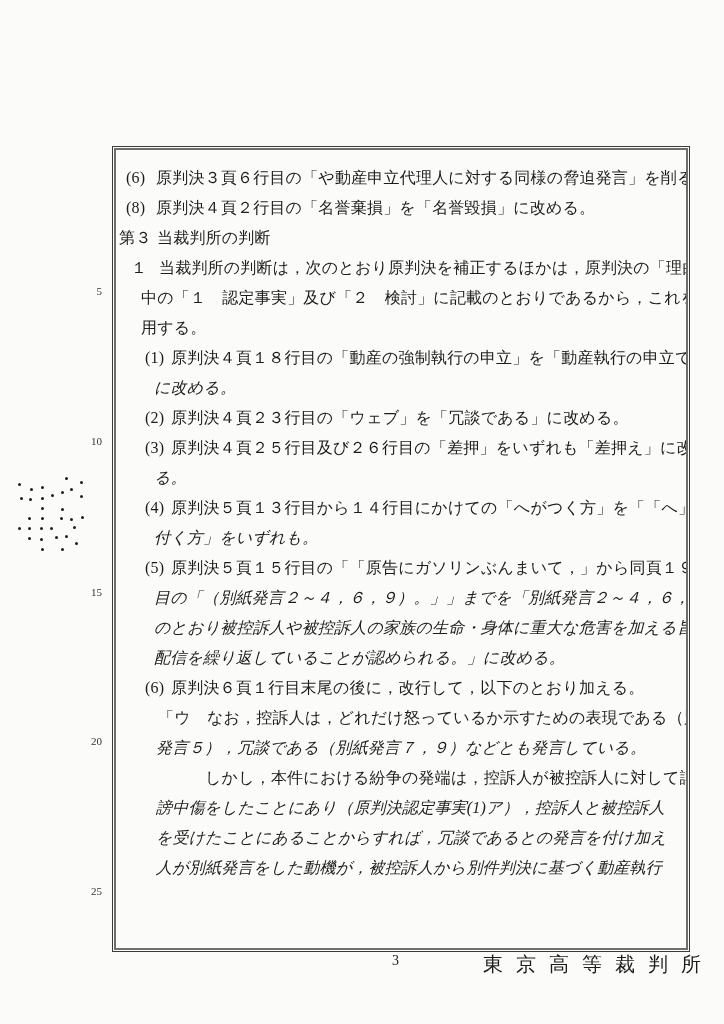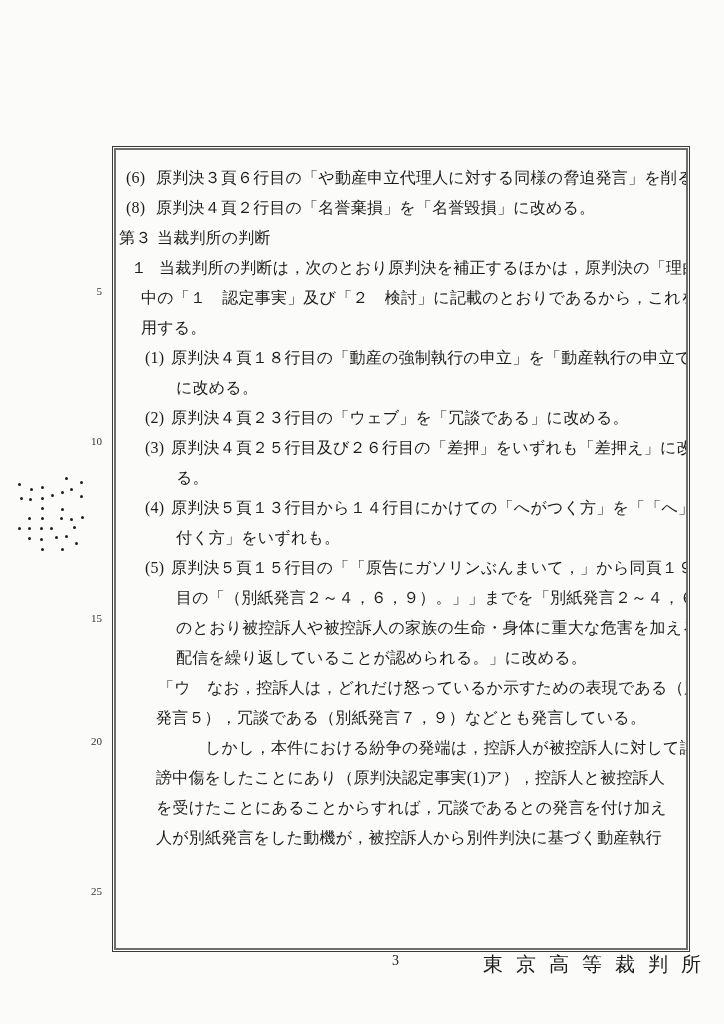--- a/index.html
+++ b/index.html
@@ -43,43 +43,43 @@
 
   .t-paren-top{padding-left:10px;}
   .t-paren-top .marker{width:30px;}
   .t-heading{padding-left:3px;font-family:Liberation Serif, serif;}
   .t-heading .marker{width:38px;}
   .t-num1{padding-left:15px;}
   .t-num1 .marker{width:28px;}
   .t-cont1{padding-left:25px;}
   .t-paren{padding-left:29px;}
   .t-paren .marker{width:26px;}
-  .t-contp{padding-left:60px;}
+  .t-contp{padding-left:38px;font-style:italic;}
   .t-quote-open{padding-left:42px;}
-  .t-quote-body{padding-left:40px;}
+  .t-quote-body{padding-left:40px;font-style:italic;}
   .t-quote-para{padding-left:89px;}
 
   
   .footer-pagenum{
     position:absolute;left:392px;top:953px;font-size:14px;color:#222;
   }
   .footer-court{
     position:absolute;left:483px;top:951px;font-size:20px;color:#1c1c1c;
     letter-spacing:13px;white-space:nowrap;
   }
 </style>
 </head>
 <body>
 
 <div class="scan-page">
 
   <div id="margin-col">
       <div class="margin-num" style="top: 285px;">5</div>
       <div class="margin-num" style="top: 435px;">10</div>
-      <div class="margin-num" style="top: 612px;">15</div>
+      <div class="margin-num" style="top: 586px;">15</div>
       <div class="margin-num" style="top: 735px;">20</div>
       <div class="margin-num" style="top: 885px;">25</div>
     </div>
 
   <div id="stamp">
       <div class="stamp-dot" style="left: 18px; top: 483px;"></div>
       <div class="stamp-dot" style="left: 30px; top: 488px;"></div>
       <div class="stamp-dot" style="left: 41px; top: 486px;"></div>
       <div class="stamp-dot" style="left: 65px; top: 477px;"></div>
       <div class="stamp-dot" style="left: 80px; top: 481px;"></div>
@@ -124,20 +124,21 @@
           <div class="line t-contp"><span>に改める。</span></div>
           <div class="line t-paren"><span class="marker">(2)</span><span>原判決４頁２３行目の「ウェブ」を「冗談である」に改める。</span></div>
           <div class="line t-paren"><span class="marker">(3)</span><span>原判決４頁２５行目及び２６行目の「差押」をいずれも「差押え」に改め</span></div>
           <div class="line t-contp"><span>る。</span></div>
           <div class="line t-paren"><span class="marker">(4)</span><span>原判決５頁１３行目から１４行目にかけての「へがつく方」を「「へ」が</span></div>
           <div class="line t-contp"><span>付く方」をいずれも。</span></div>
           <div class="line t-paren"><span class="marker">(5)</span><span>原判決５頁１５行目の「「原告にガソリンぶんまいて，」から同頁１９行</span></div>
           <div class="line t-contp"><span>目の「（別紙発言２～４，６，９）。」」までを「別紙発言２～４，６，９</span></div>
           <div class="line t-contp"><span>のとおり被控訴人や被控訴人の家族の生命・身体に重大な危害を加える旨の</span></div>
           <div class="line t-contp"><span>配信を繰り返していることが認められる。」に改める。</span></div>
+          <div class="line t-paren"><span class="marker">(6)</span><span>原判決６頁１行目末尾の後に，改行して，以下のとおり加える。</span></div>
           <div class="line t-quote-open"><span>「ウ　なお，控訴人は，どれだけ怒っているか示すための表現である（別紙</span></div>
           <div class="line t-quote-body"><span>発言５），冗談である（別紙発言７，９）などとも発言している。</span></div>
           <div class="line t-quote-para"><span>しかし，本件における紛争の発端は，控訴人が被控訴人に対して誹</span></div>
           <div class="line t-quote-body"><span>謗中傷をしたことにあり（原判決認定事実(1)ア），控訴人と被控訴人</span></div>
           <div class="line t-quote-body"><span>を受けたことにあることからすれば，冗談であるとの発言を付け加え</span></div>
           <div class="line t-quote-body"><span>人が別紙発言をした動機が，被控訴人から別件判決に基づく動産執行</span></div>
         </div>
     </div>
   </div>
 

